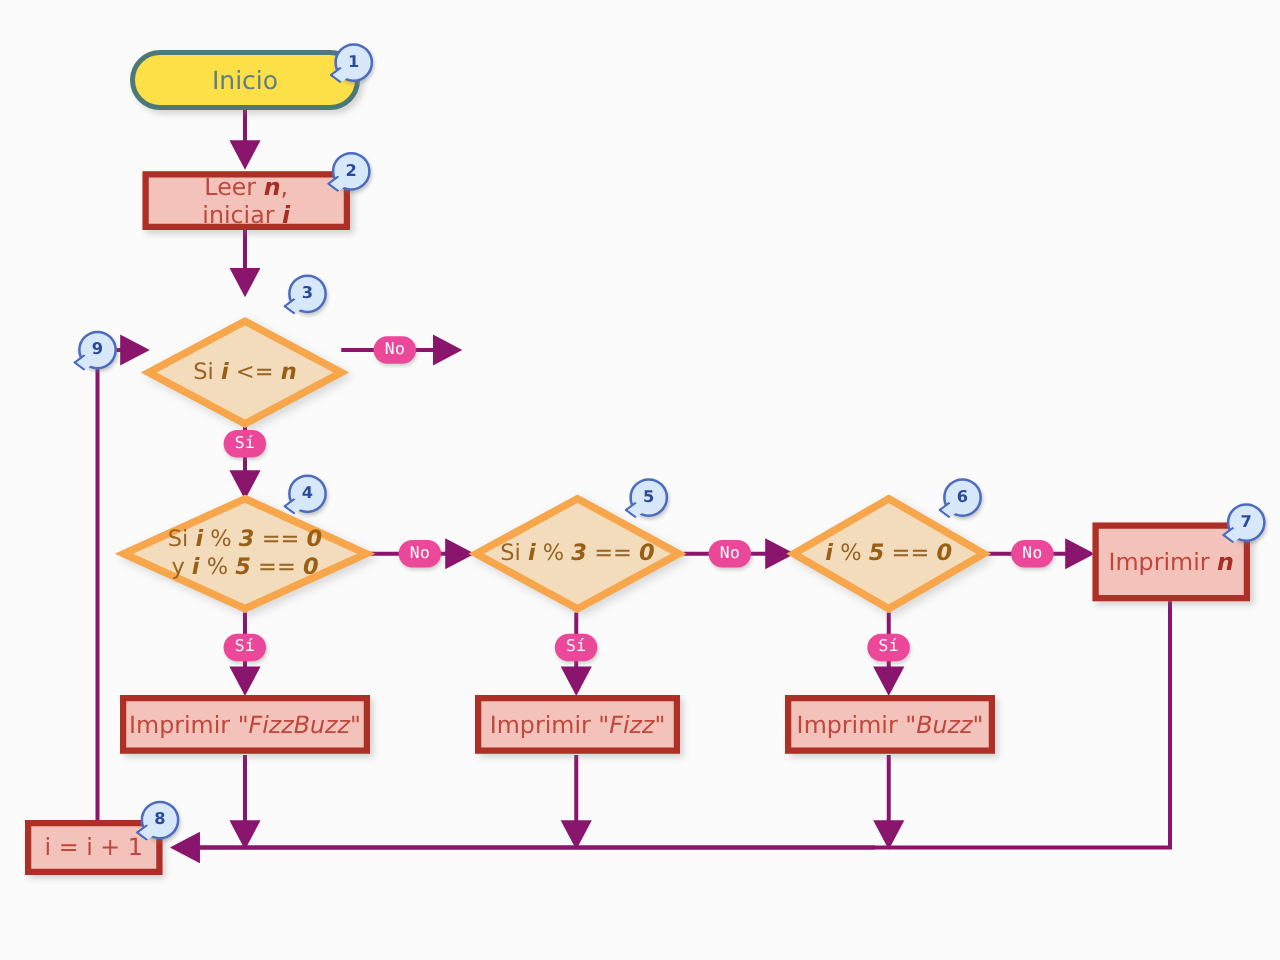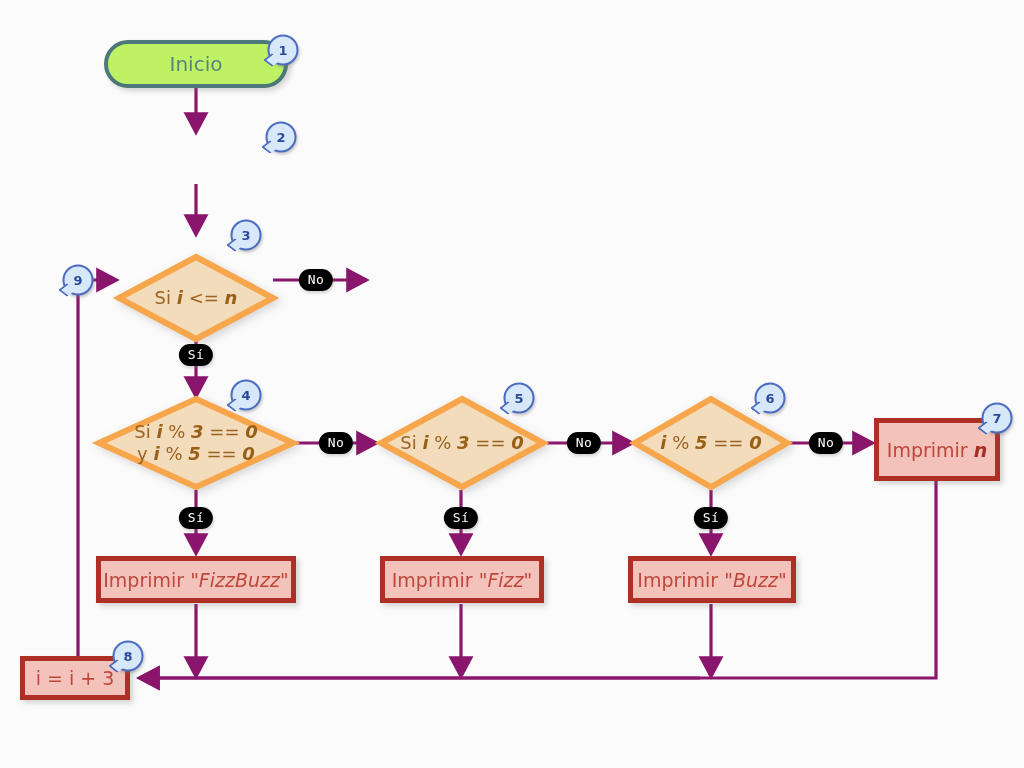--- a/index.html
+++ b/index.html
@@ -11,21 +11,21 @@
     position:relative;
   }
   #canvas{position:absolute;inset:0;width:1024px;height:768px;}
   svg.edges{position:absolute;left:0;top:0;width:1024px;height:768px;}
 
   
   .node{position:absolute;box-sizing:border-box;}
 
   .terminal{
     border-radius:999px;
-    background:#bef264;
+    background:#fde047;
     border:4px solid #4c7878;
     color:#5f7f81;
     display:flex;align-items:center;justify-content:center;
     font-size:20px;
     box-shadow:3px 3px 5px rgba(120,120,120,.30);
   }
 
   .process{
     background:#f3c3bb;
     border:5px solid #ad2f25;
@@ -49,21 +49,21 @@
     position:absolute;left:0;top:0;width:100%;height:100%;
     display:flex;flex-direction:column;align-items:center;justify-content:center;
     color:#9a6321;font-size:18px;line-height:1.22;white-space:nowrap;
     pointer-events:none;
   }
   .decision .lbl b{color:#9a5f16;font-weight:bold;font-style:italic;}
 
   
   .pill{
     position:absolute;
-    background:#000000;
+    background:#ec4899;
     color:#ffffff;
     font-family:"DejaVu Sans Mono", monospace;
     font-size:13px;
     border-radius:999px;
     padding:3px 9px 4px;
     display:flex;align-items:center;justify-content:center;
     transform:translate(-50%,-50%);
     letter-spacing:.3px;
     box-shadow:1px 2px 3px rgba(120,120,120,.32);
   }
@@ -141,20 +141,23 @@
     </g>
   </svg>
 
   <div class="node terminal" style="left:104px;top:40px;width:184px;height:48px;">
     <span>Inicio</span>
   </div>
   <div class="badge" style="left:283px;top:50px;">
     <span>1</span>
   </div>
 
+  <div class="node process" style="left:114px;top:137px;width:166px;height:47px;">
+    <span>Leer&nbsp;<span class="v">n</span>, iniciar&nbsp;<span class="v">i</span></span>
+  </div>
   <div class="badge" style="left:281px;top:137px;">
     <span>2</span>
   </div>
 
   <div class="node decision" style="left:116px;top:254px;width:160px;height:88px;">
     <div class="dia">
       <svg viewBox="0 0 160 88" preserveAspectRatio="none">
         <polygon points="80,3 157,44 80,85 3,44" fill="#f3dcbb" stroke="#f7a64b" stroke-width="6" style="filter:drop-shadow(3px 3px 4px rgba(120,120,120,.28));"></polygon>
       </svg>
     </div>
@@ -223,21 +226,21 @@
 
   <div class="node process" style="left:380px;top:556px;width:164px;height:47px;">
     <span>Imprimir&nbsp;<span class="q">"Fizz"</span></span>
   </div>
 
   <div class="node process" style="left:628px;top:556px;width:168px;height:47px;">
     <span>Imprimir&nbsp;<span class="q">"Buzz"</span></span>
   </div>
 
   <div class="node process" style="left:20px;top:656px;width:110px;height:44px;">
-    <span>i = i + 3</span>
+    <span>i = i + 1</span>
   </div>
   <div class="badge" style="left:128px;top:656px;">
     <span>8</span>
   </div>
 
   <div class="badge" style="left:78px;top:280px;">
     <span>9</span>
   </div>
 
   <div class="pill" style="left:316px;top:280px;">

